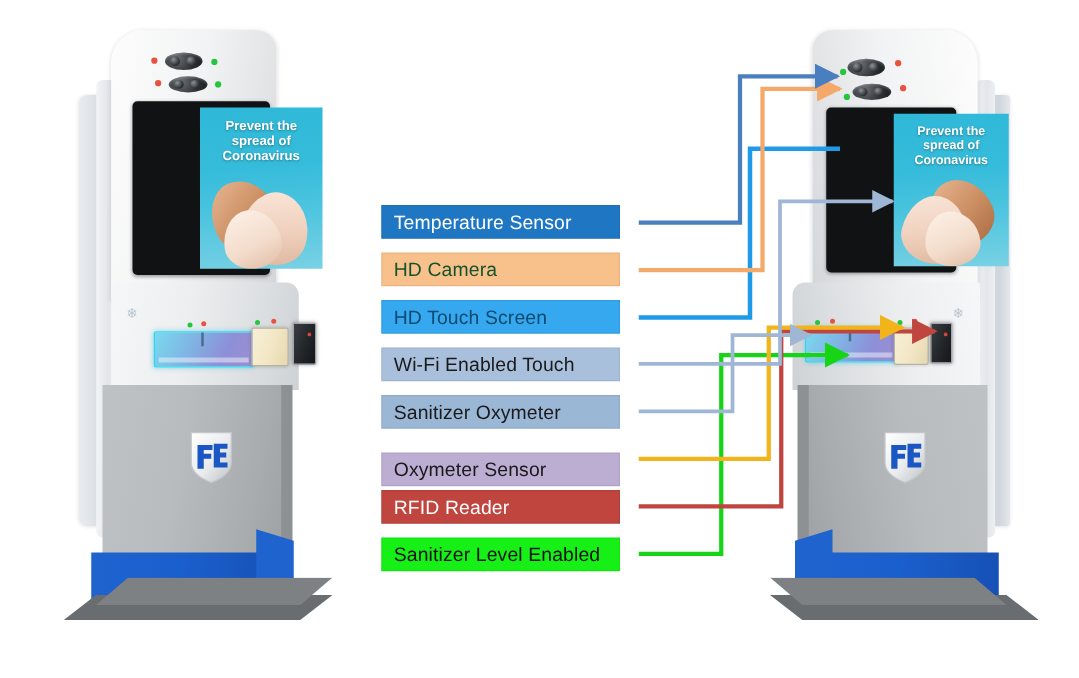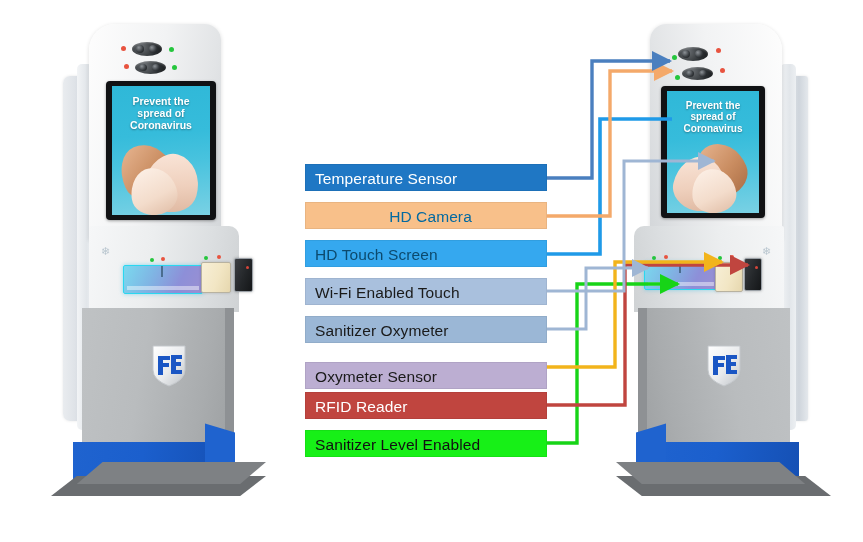--- a/index.html
+++ b/index.html
@@ -9,21 +9,21 @@
     font-family:"Liberation Sans","DejaVu Sans",sans-serif;
   }
   #stage{position:absolute;left:0;top:0;width:863px;height:542px;background:#fff;}
 
   
   #wires{position:absolute;left:0;top:0;width:863px;height:542px;z-index:30;pointer-events:none;}
 
   
   #labels{position:absolute;left:305px;top:164px;width:206px;z-index:40;}
   .lbl{
-    position:absolute;left:0;width:242px;height:27px;line-height:27px;
+    position:absolute;left:0;width:191px;height:27px;line-height:27px;
     font-size:15.5px;letter-spacing:.1px;
     padding-left:9px;box-sizing:border-box;white-space:nowrap;
     border:1px solid rgba(0,0,0,.06);
   }
 
   
   .kiosk{position:absolute;z-index:10;}
   .k-sidefin{position:absolute;border-radius:7px 3px 3px 7px;
      background:linear-gradient(90deg,#e9ecef 0%,#dfe3e8 38%,#cfd5dc 70%,#e4e8ec 100%);
      box-shadow:0 0 3px rgba(0,0,0,.10);}
@@ -38,21 +38,21 @@
      background:linear-gradient(100deg,#bfc2c4 0%,#b9bcbe 40%,#a9acae 78%,#9da0a2 100%);}
   .k-column-edge{position:absolute;background:#8e9194;}
   .k-blue{position:absolute;background:linear-gradient(100deg,#1f63cf 0%,#1b5fcd 45%,#1550b4 100%);}
   .k-blue-top{position:absolute;background:#1f63cf;}
   .k-plinth{position:absolute;background:#6a6d70;}
   .k-plinth-top{position:absolute;background:#7e8184;}
 
   .screen-frame{position:absolute;background:#111214;border-radius:4px;
      box-shadow:0 1px 3px rgba(0,0,0,.35);}
   .screen{position:absolute;overflow:hidden;
-     background:linear-gradient(175deg,#2fb8d8 0%,#36bcdb 38%,#49c3de 60%,#79d1e4 100%);}
+     background:linear-gradient(175deg,#2fb8d8 0%,#36bcdb 38%,#49c3de 60%,#79d1e4 100%);margin-left:48px;}
   .screen-txt{position:absolute;left:0;width:100%;text-align:center;color:#fff;
      font-weight:bold;text-shadow:0 1px 2px rgba(0,0,0,.35);line-height:1.14;}
   .hands{position:absolute;left:50%;transform:translateX(-50%);}
   .hand{position:absolute;border-radius:46% 54% 50% 50%/60% 60% 40% 40%;}
 
   .sensorpod{position:absolute;background:
      radial-gradient(circle at 32% 32%,#6b6f73,#2c3033 62%,#17191b 100%);
      border-radius:50%/50%;box-shadow:inset 0 1px 2px rgba(255,255,255,.25);}
   .lens{position:absolute;border-radius:50%;
      background:radial-gradient(circle at 35% 32%,#8d9297 0%,#3a3e42 55%,#101214 100%);}
@@ -279,21 +279,21 @@
     <path d="M511,254 L600,254 L600,119 L672,119" fill="none" stroke="#1f9ae8" stroke-width="3.6"></path>
 
     <path d="M511,216 L610,216 L610,71 L672,71" fill="none" stroke="#f4a96a" stroke-width="3.4" marker-end="url(#ah-cam)"></path>
 
     <path d="M511,178 L592,178 L592,61 L670,61" fill="none" stroke="#4a7fbf" stroke-width="3.4" marker-end="url(#ah-temp)"></path>
   </svg>
 
   <div id="labels">
     <div class="lbl" style="top: 0px; background: rgb(31, 119, 196); color: rgb(255, 255, 255);">
       <span>Temperature Sensor</span></div>
-    <div class="lbl" style="top: 38px; background: rgb(248, 192, 138); color: #0369a1; text-align: center;">
+    <div class="lbl" style="top: 38px; background: rgb(248, 192, 138); color: #14532d;">
       <span>HD Camera</span></div>
     <div class="lbl" style="top: 76px; background: rgb(53, 168, 239); color: #0c4a6e;">
       <span>HD Touch Screen</span></div>
     <div class="lbl" style="top: 114px; background: rgb(169, 192, 221); color: rgb(26, 26, 26);">
       <span>Wi-Fi Enabled Touch</span></div>
     <div class="lbl" style="top: 152px; background: rgb(155, 183, 214); color: rgb(26, 26, 26);">
       <span>Sanitizer Oxymeter</span></div>
     <div class="lbl" style="top: 198px; background: rgb(188, 174, 210); color: rgb(26, 26, 26);">
       <span>Oxymeter Sensor</span></div>
     <div class="lbl" style="top: 228px; background: rgb(192, 69, 63); color: rgb(255, 255, 255);">

